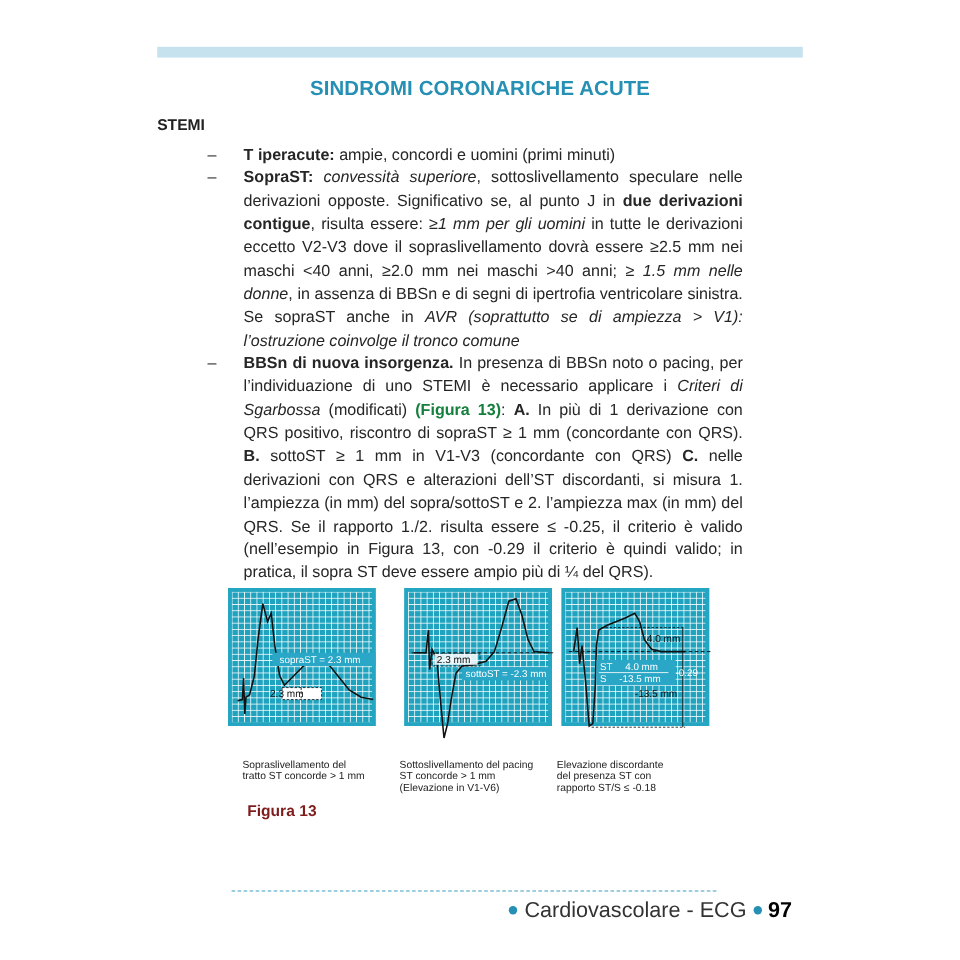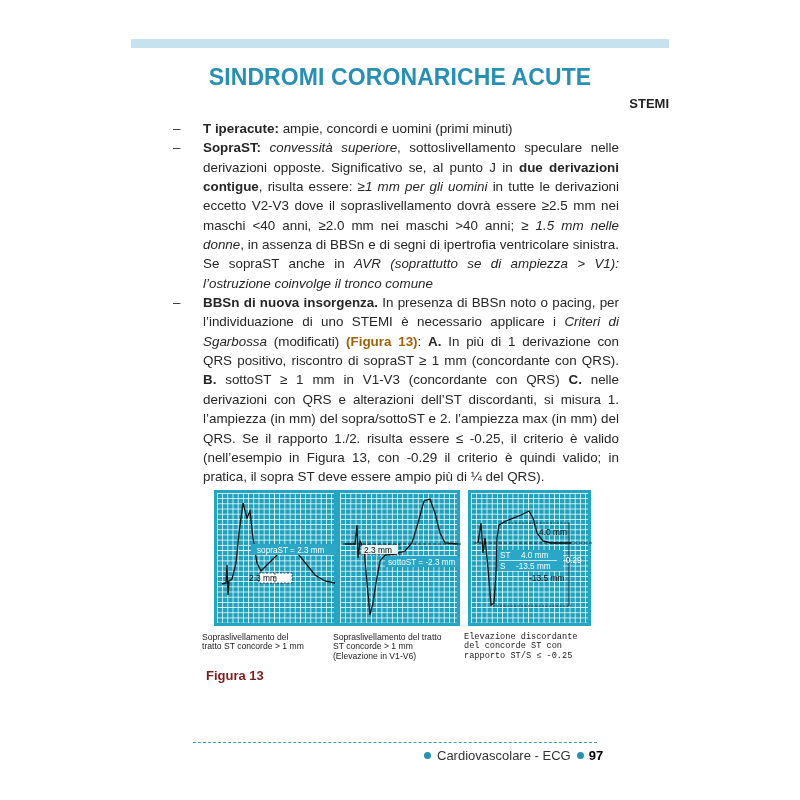--- a/index.html
+++ b/index.html
@@ -1,45 +1,45 @@
 <!DOCTYPE html>
 <html><head>
   <meta charset="utf-8">
   <style>
     html, body { margin:0; padding:0; background:#ffffff; }
     body { width:800px; height:800px; position:relative; overflow:hidden;
            font-family:"Liberation Sans", "DejaVu Sans", sans-serif; color:#222; }
     .topbar { position:absolute; left:131px; top:39px; width:538px; height:9px;
               background:#c6e2ee; }
     .title { position:absolute; left:131px; top:64px; width:538px; text-align:center;
-             font-size:23px; font-weight:bold; color:#2690b4; letter-spacing:0.1px; }
-    .subtitle { position:absolute; left:131px; top:96px; width:538px; text-align:right;
+             font-size:17px; font-weight:bold; color:#2690b4; letter-spacing:0.1px; }
+    .subtitle { position:absolute; left:131px; top:96px; width:538px; text-align:left;
                 font-size:13px; font-weight:bold; color:#222; }
     .body-text { position:absolute; left:173px; top:119px; width:446px;
                  font-size:13.4px; line-height:19.35px; color:#262626; }
     .item { position:relative; padding-left:30px; margin:0; text-align:justify; }
     .item .dash { position:absolute; left:0; top:0; }
     .item b { font-weight:bold; }
     .item i { }
-    .link { color:#a16207; font-weight:bold; }
-    .panel { position:absolute; top:490px; width:123px; height:136px;
+    .link { color:#15803d; font-weight:bold; }
+    .panel { position:absolute; top:490px; width:123px; height:115px;
              background-color:#20a3bf;
              background-image:
                linear-gradient(to right, rgba(255,255,255,0.85) 1px, transparent 1px),
                linear-gradient(to bottom, rgba(255,255,255,0.85) 1px, transparent 1px);
              background-size:5.2px 5.2px;
              border:3px solid #24a6c2; box-sizing:border-box; }
     .panel svg { position:absolute; left:0; top:0; }
     .caption { position:absolute; top:633px; width:130px; text-align:left;
                font-size:8.6px; line-height:9.4px; color:#222; }
     .fig-label { position:absolute; left:206px; top:668px; font-size:13px;
                  font-weight:bold; color:#7f1d1d; }
     .footer-line { position:absolute; left:193px; top:742px; width:404px; height:0;
                    border-top:1px dashed #3b9dbf; }
-    .footer { position:absolute; left:424px; top:748px; font-size:13px; color:#333;
+    .footer { position:absolute; left:424px; top:748px; font-size:18px; color:#333;
               display:flex; align-items:center; }
     .dot { display:inline-block; width:7px; height:7px; border-radius:50%;
            background:#2690b4; }
     .page-num { color:#000000; font-weight:bold; margin-left:5px; }
     .lbl-box { fill:#2aa6c6; }
     .lbl-text { fill:#ffffff; font-size:8.2px; font-family:"Liberation Sans", sans-serif; }
     .ann { fill:#111; font-size:8.4px; font-family:"Liberation Sans", sans-serif; }
   </style>
 </head>
 <body>
@@ -56,21 +56,21 @@
   <p class="item">
     <span class="dash">–</span>
     <b>SopraST:</b><i> convessità superiore</i><span>, sottoslivellamento speculare nelle derivazioni opposte. Significativo se, al punto J in </span><b>due derivazioni contigue</b><span>, risulta essere: </span><i>≥1 mm per gli uomini</i><span> in tutte le derivazioni eccetto V2-V3 dove il sopraslivellamento dovrà essere ≥2.5 mm nei maschi &lt;40 anni, ≥2.0 mm nei maschi &gt;40 anni; </span><i>≥ 1.5 mm nelle donne</i><span>, in assenza di BBSn e di segni di ipertrofia ventricolare sinistra. Se sopraST anche in </span><i>AVR (soprattutto se di ampiezza &gt; V1): l’ostruzione coinvolge il tronco comune</i>
   </p>
   <p class="item">
     <span class="dash">–</span>
     <b>BBSn di nuova insorgenza.</b><span> In presenza di BBSn noto o pacing, per l’individuazione di uno STEMI è necessario applicare i </span><i>Criteri di Sgarbossa</i><span> (modificati) </span><span class="link">(Figura 13)</span><span>: </span><b>A.</b><span> In più di 1 derivazione con QRS positivo, riscontro di sopraST ≥ 1 mm (concordante con QRS). </span><b>B.</b><span> sottoST ≥ 1 mm in V1-V3 (concordante con QRS) </span><b>C.</b><span> nelle derivazioni con QRS e alterazioni dell’ST discordanti, si misura 1. l’ampiezza (in mm) del sopra/sottoST e 2. l’ampiezza max (in mm) del QRS. Se il rapporto 1./2. risulta essere ≤ -0.25, il criterio è valido (nell’esempio in Figura 13, con -0.29 il criterio è quindi valido; in pratica, il sopra ST deve essere ampio più di ¼ del QRS).</span>
   </p>
 </div>
 
-<div class="panel" style="left:214px;">
+<div class="panel" style="left:190px;">
   <svg width="123" height="140" viewBox="0 0 123 140">
     <path d="M5,91 L9,90 L10,72 L11,102 L12,88 L15,86 L19,70 L22,40 L26,10 L30,25 L33,18 L36,45 L40,70 L44,78 L50,72 L60,62 L72,56 L82,62 L90,72 L98,82 L108,88 L118,90" fill="none" stroke="#111" stroke-width="1.3"></path>
     <rect x="34" y="51" width="86" height="11" class="lbl-box"></rect>
     <text x="40" y="59.5" class="lbl-text">sopraST = 2.3 mm</text>
     <rect x="42" y="80" width="33" height="10" fill="#fff" stroke="#111" stroke-dasharray="2,1.5" stroke-width="0.7"></rect>
     <line x1="58" y1="80" x2="58" y2="90" stroke="#111" stroke-width="0.7" stroke-dasharray="2,1.5"></line>
     <text x="32" y="88" class="ann">2.3 mm</text>
   </svg>
 </div>
 
@@ -104,28 +104,28 @@
     <text x="92" y="70" class="lbl-text">-0.29</text>
     <text x="58" y="88" class="ann">-13.5 mm</text>
   </svg>
 </div>
 
 <div class="caption" style="left:202px;">
   <div>Sopraslivellamento del</div>
   <div>tratto ST concorde &gt; 1 mm</div>
 </div>
 <div class="caption" style="left:333px;">
-  <div>Sopraslivellamento del tratto</div>
+  <div>Sottoslivellamento del pacing</div>
   <div>ST concorde &gt; 1 mm</div>
   <div>(Elevazione in V1-V6)</div>
 </div>
-<div class="caption" style="left:464px;font-family:Liberation Mono, monospace;">
+<div class="caption" style="left:464px;">
   <div>Elevazione discordante</div>
-  <div>del concorde ST con</div>
-  <div>rapporto ST/S ≤ -0.25</div>
+  <div>del presenza ST con</div>
+  <div>rapporto ST/S ≤ -0.18</div>
 </div>
 
 <div class="fig-label">Figura 13</div>
 
 <div class="footer-line"></div>
 <div class="footer">
   <span class="dot"></span>
   <span style="margin:0 6px;">Cardiovascolare - ECG</span>
   <span class="dot"></span>
   <span class="page-num">97</span>

